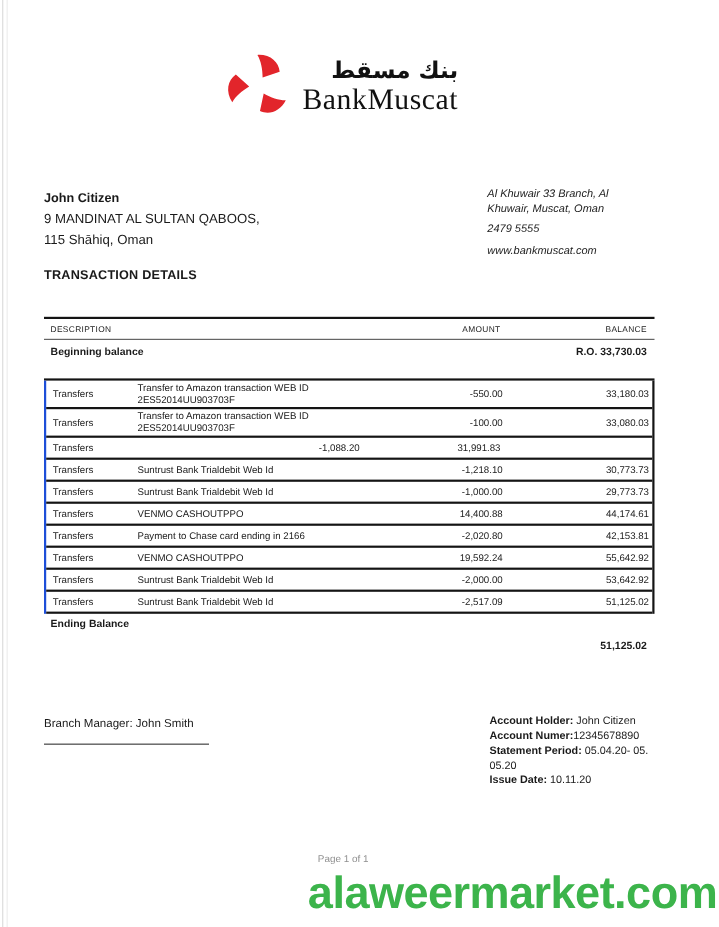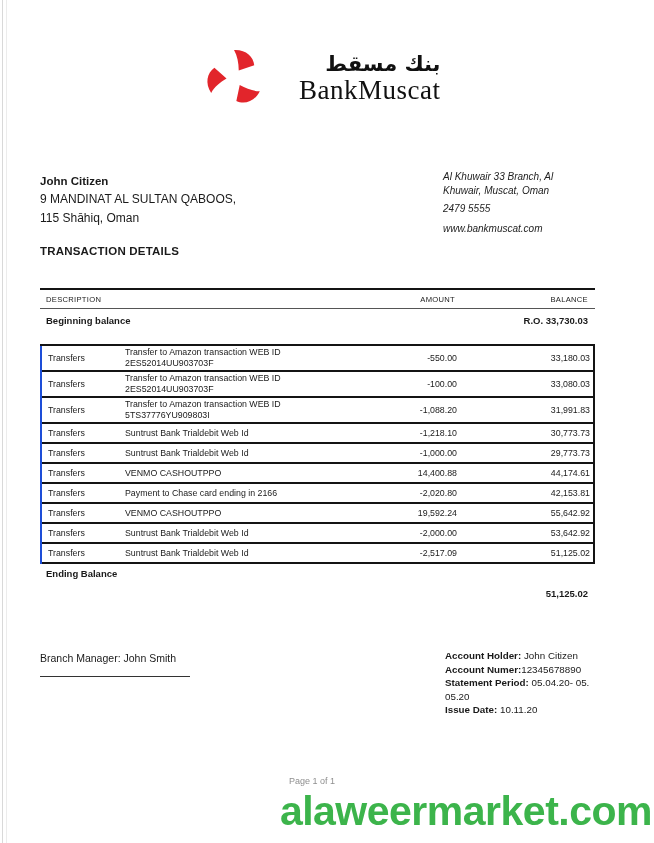--- a/index.html
+++ b/index.html
@@ -5,21 +5,21 @@
   html,body{margin:0;padding:0;}
   body{
     width:654px;height:843px;background:#ffffff;position:relative;overflow:hidden;
     font-family:"Liberation Sans","DejaVu Sans",sans-serif;color:#1a1a1a;
   }
   .scan-edge{position:absolute;top:0;bottom:0;width:1px;background:#d9d9d9;}
   .scan-edge.e1{left:2px;}
   .scan-edge.e2{left:6px;background:#ececec;}
 
   
-  .logo-block{position:absolute;top:48px;left:203px;display:flex;align-items:center;gap:24px;}
+  .logo-block{position:absolute;top:48px;left:203px;display:flex;align-items:center;}
   .logo-icon{width:64px;height:60px;margin-right:8px;}
   .logo-text{display:flex;flex-direction:column;align-items:flex-end;}
   .logo-arabic{font-family:"DejaVu Sans",sans-serif;direction:rtl;font-weight:bold;font-size:21px;line-height:24px;color:#111;}
   .logo-name{font-family:"Liberation Serif","DejaVu Serif",serif;font-size:27px;line-height:28px;color:#111;letter-spacing:0.5px;}
 
   
   .customer{position:absolute;left:40px;top:172px;}
   .customer .name{font-weight:bold;font-size:11.5px;line-height:18px;}
   .customer .addr{font-size:12px;line-height:19px;}
   .branch{position:absolute;left:443px;top:170px;width:132px;font-style:italic;font-size:10px;line-height:14px;color:#222;}
@@ -107,21 +107,20 @@
 
   <div class="t-row">
     <div class="c-cat">Transfers</div>
     <div class="c-desc">Transfer to Amazon transaction WEB ID 2ES52014UU903703F</div>
     <div class="c-amt">-100.00</div>
     <div class="c-bal">33,080.03</div>
   </div>
 
   <div class="t-row">
     <div class="c-cat">Transfers</div>
-    <div class="c-desc">Transfer to Amazon transaction WEB ID 5TS37776YU909803I</div>
     <div class="c-amt">-1,088.20</div>
     <div class="c-bal">31,991.83</div>
   </div>
 
   <div class="t-row">
     <div class="c-cat">Transfers</div>
     <div class="c-desc">Suntrust Bank Trialdebit Web Id</div>
     <div class="c-amt">-1,218.10</div>
     <div class="c-bal">30,773.73</div>
   </div>

